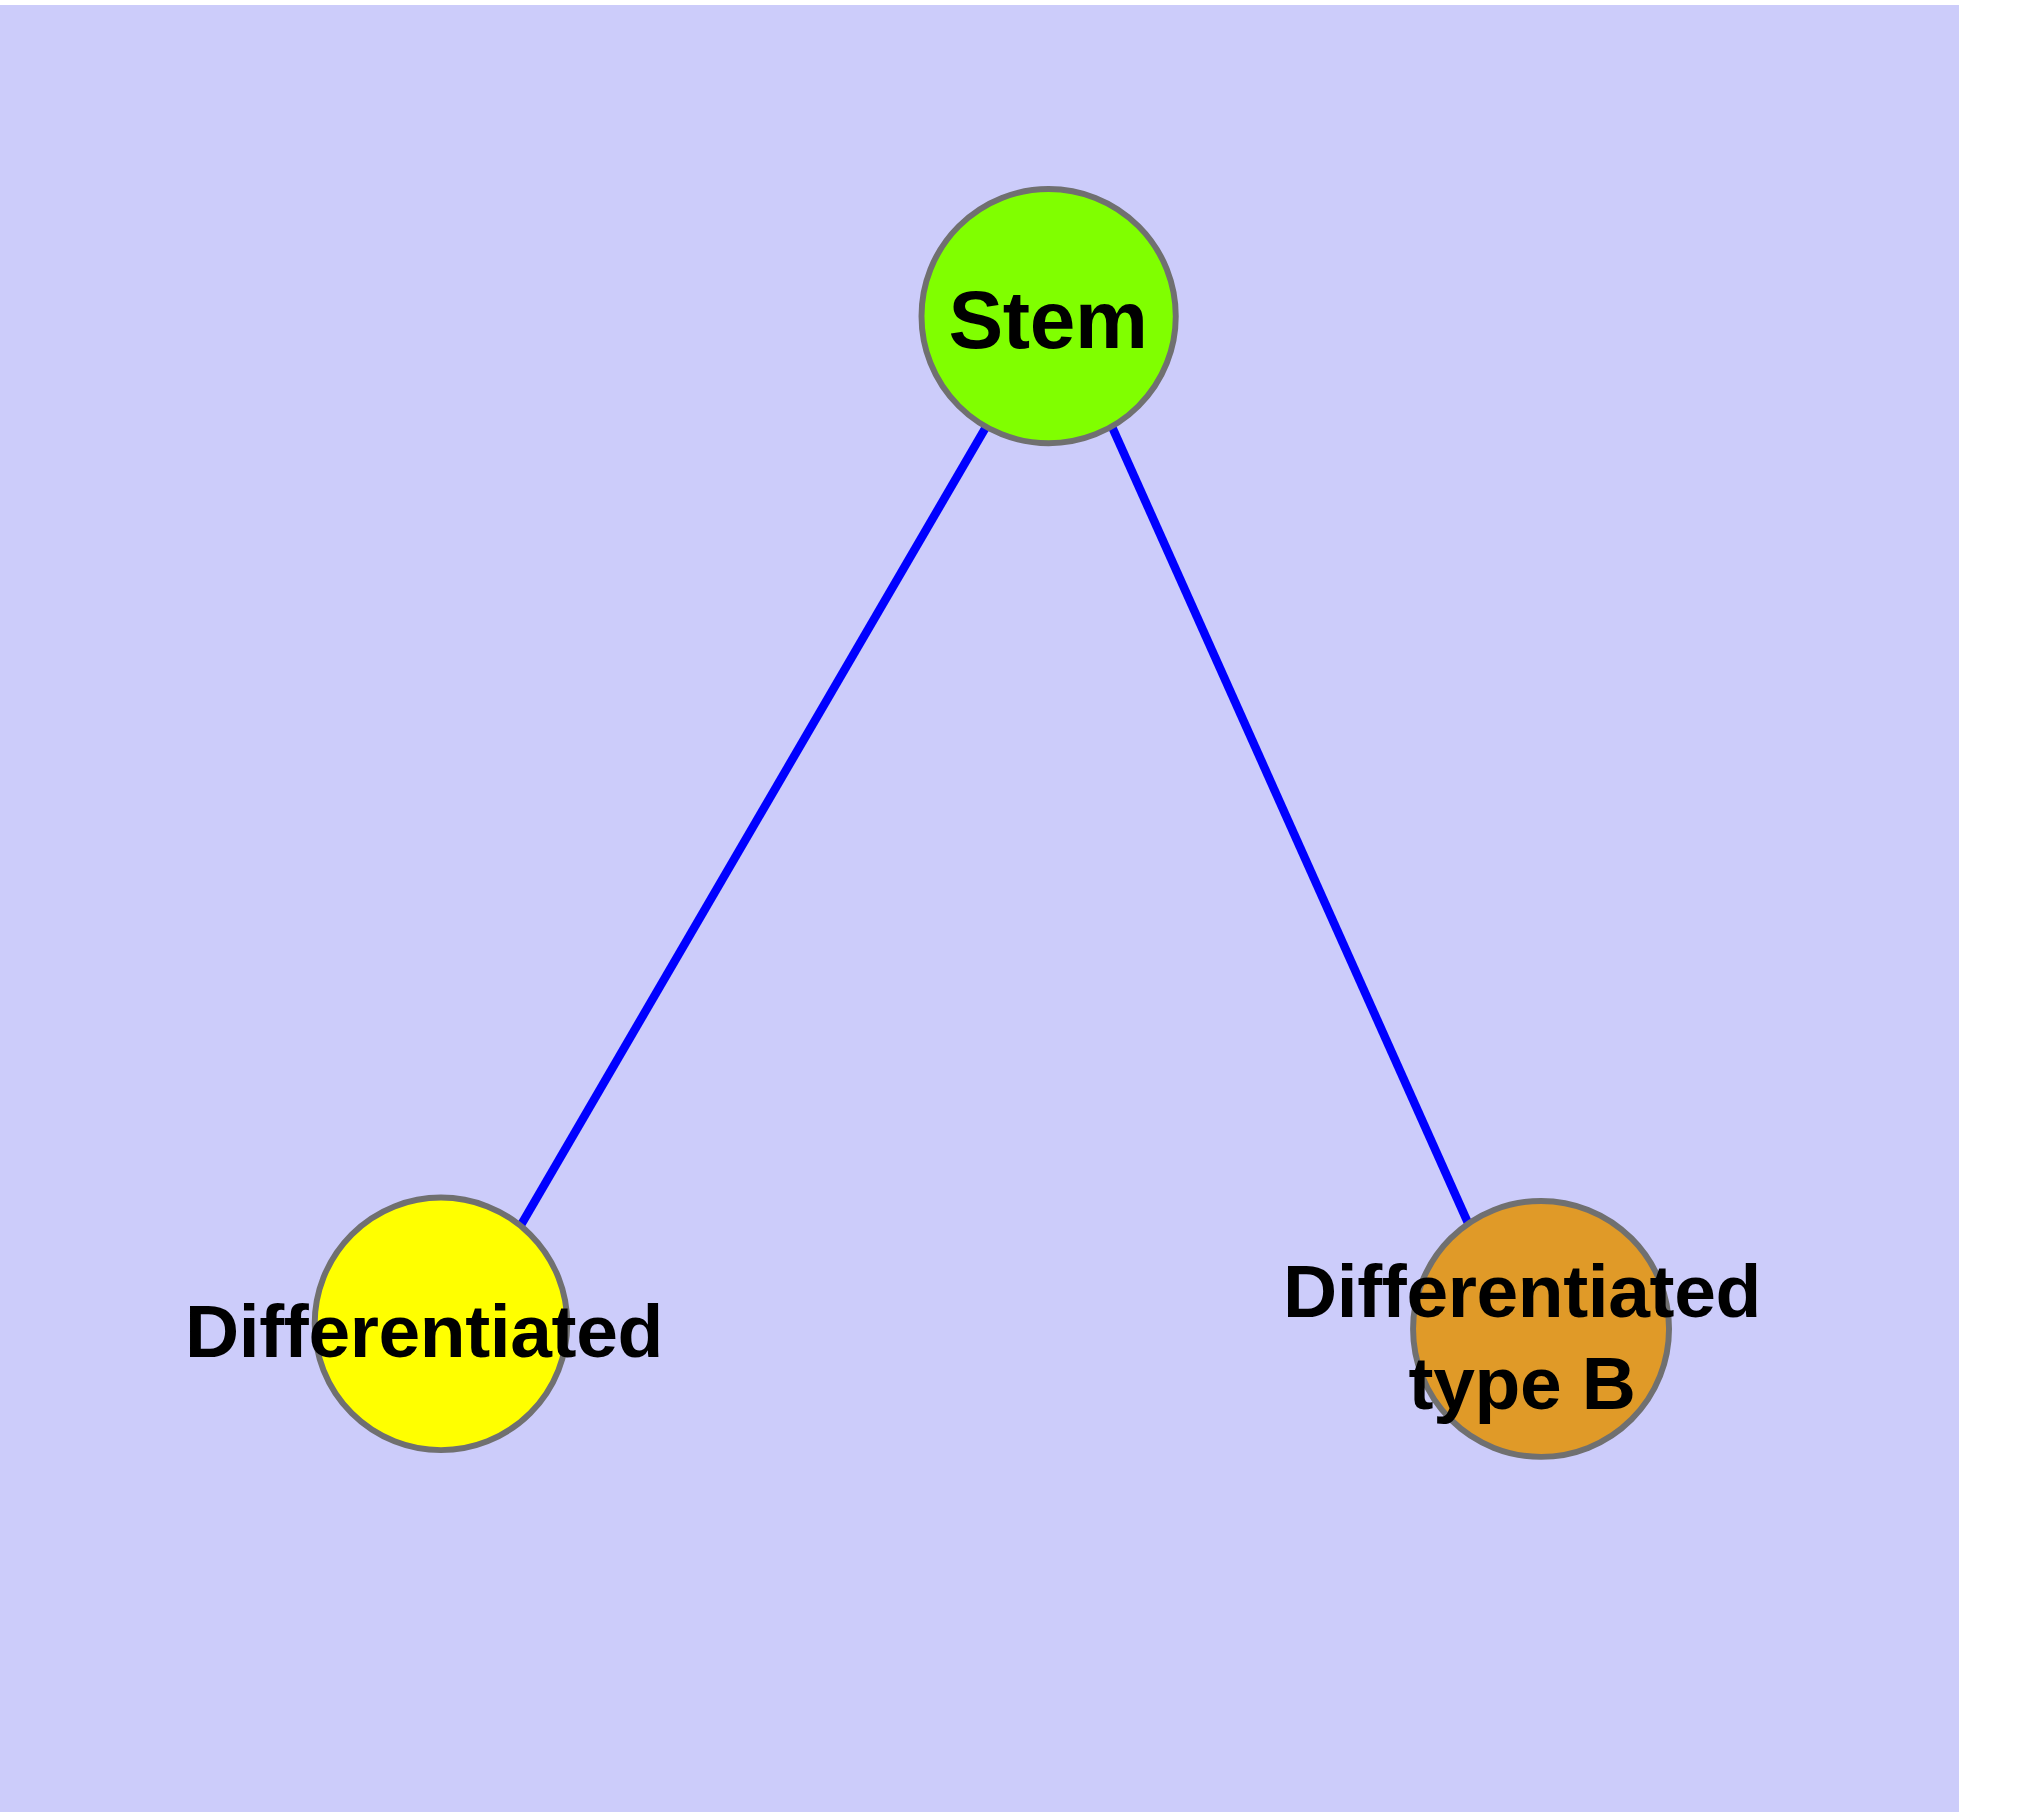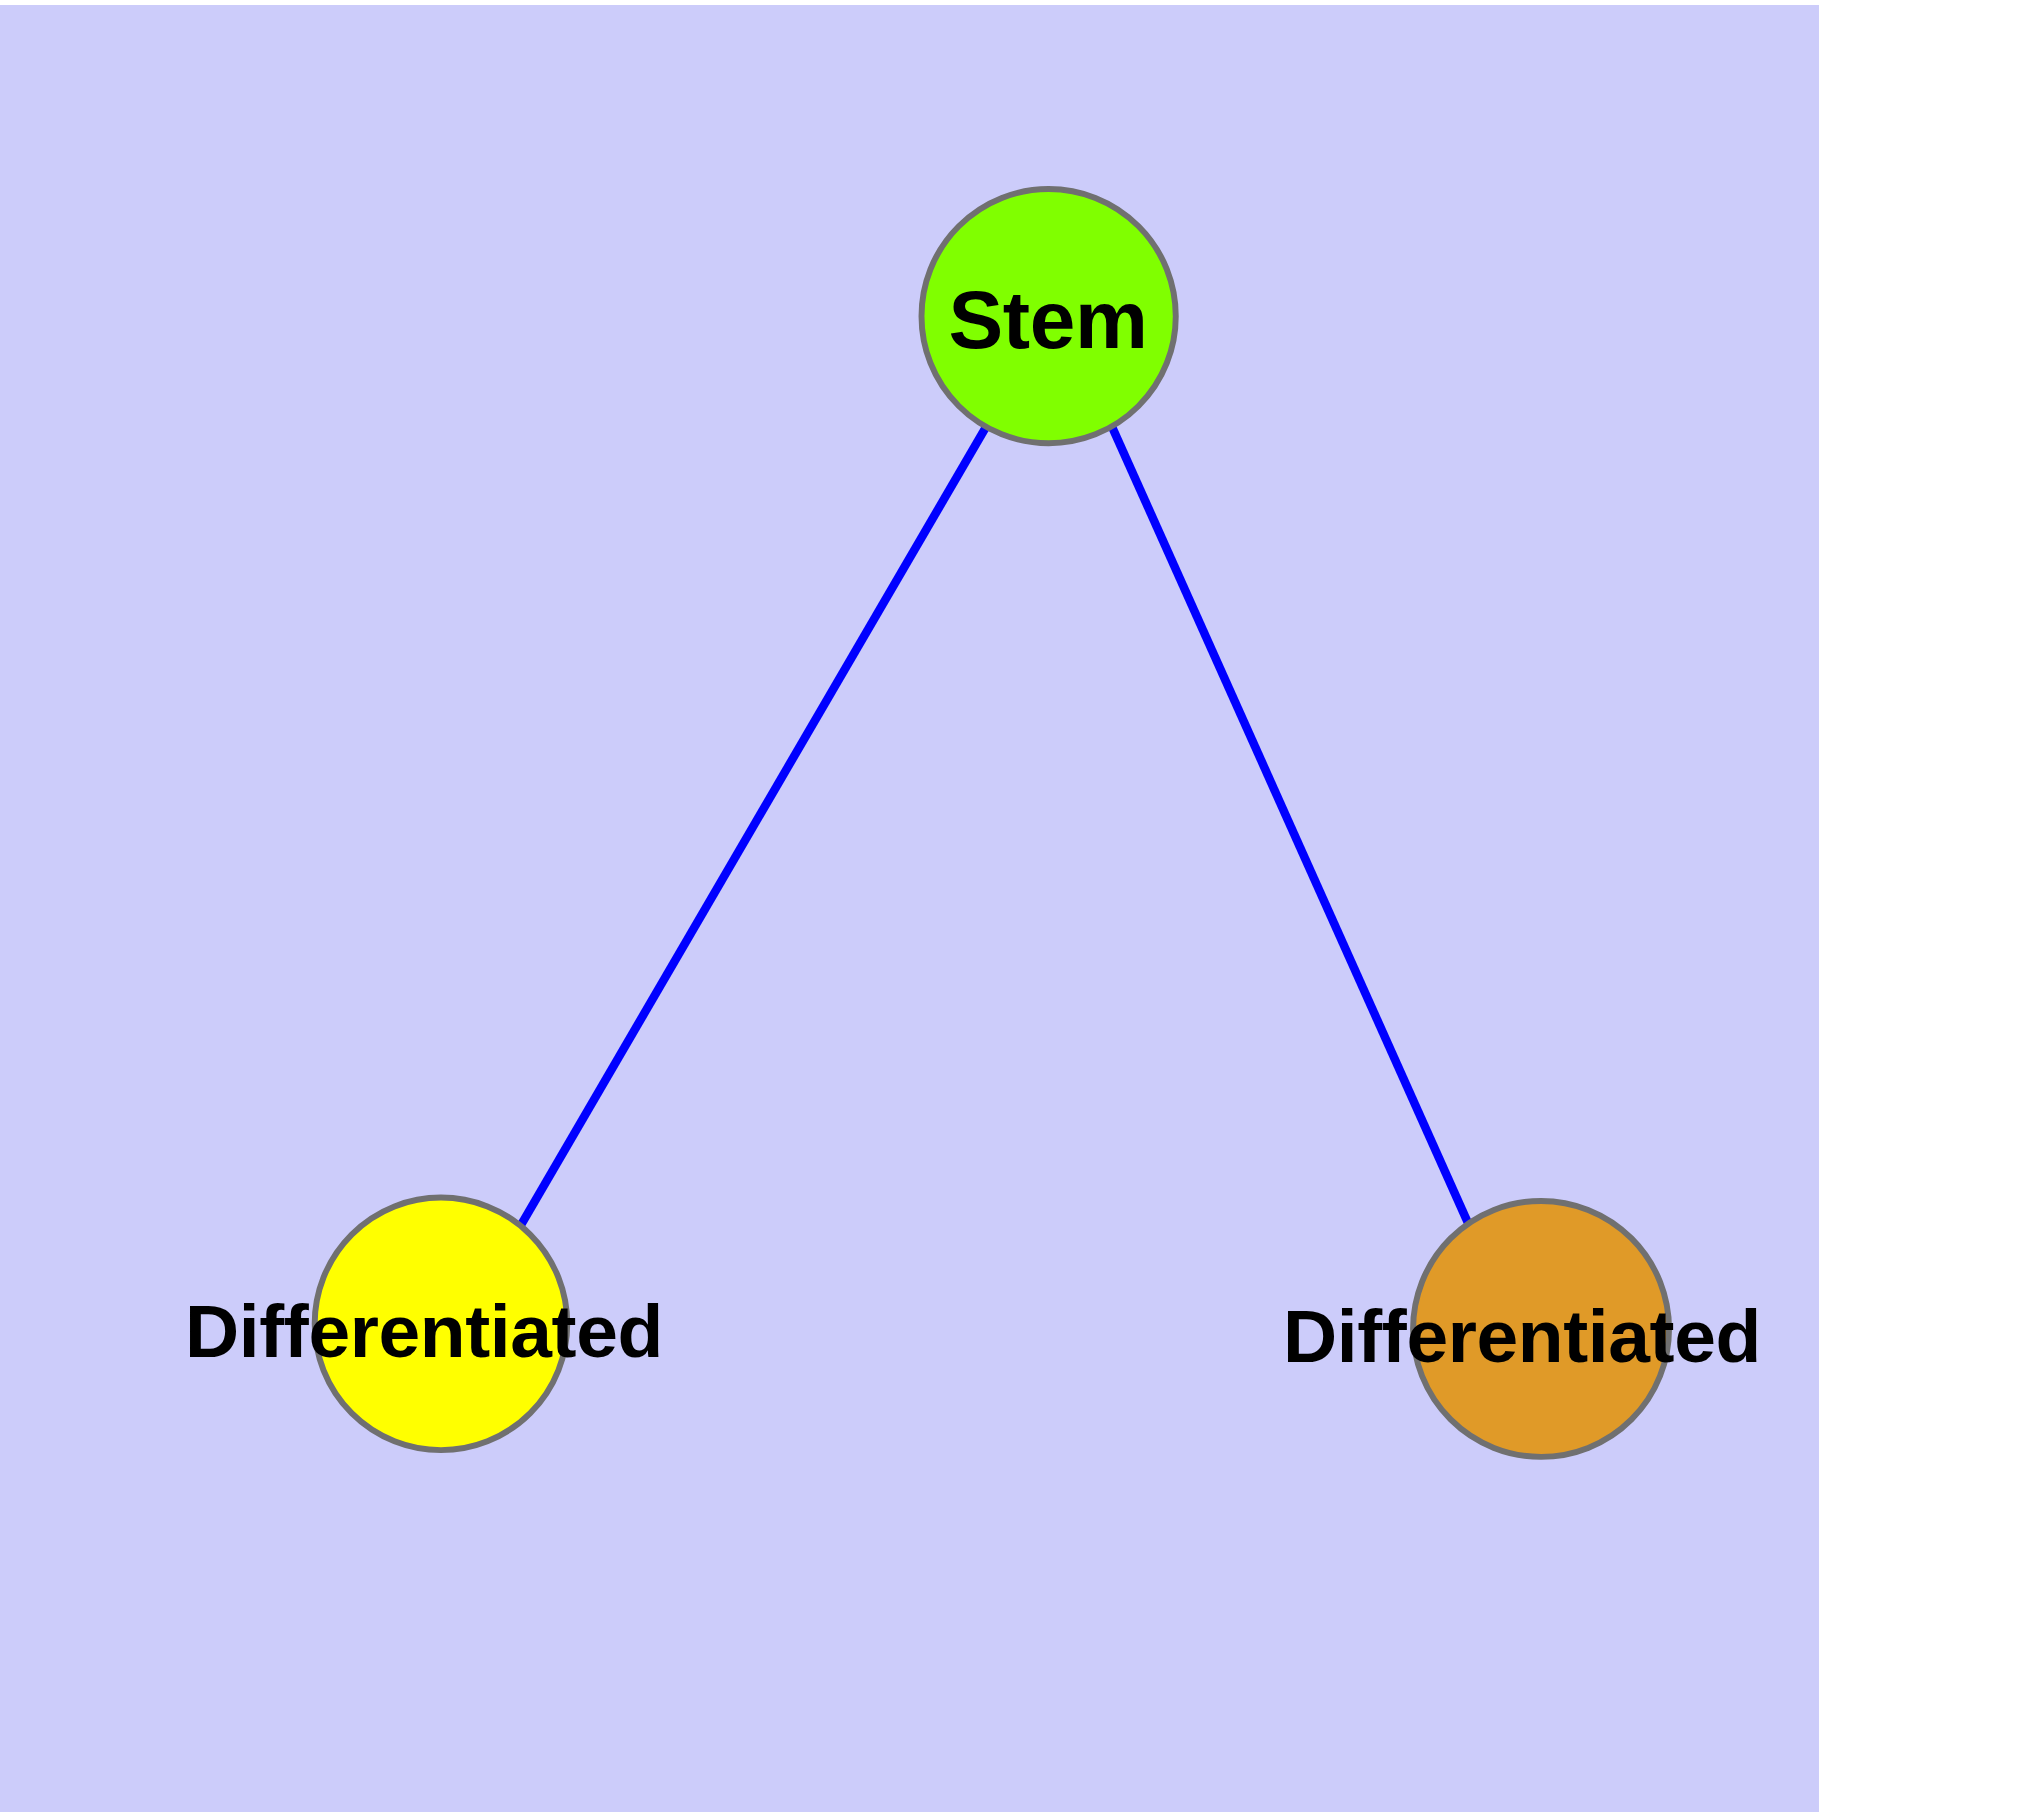--- a/index.html
+++ b/index.html
@@ -3,21 +3,21 @@
 <meta charset="utf-8">
 <title>Cell Differentiation Graph</title>
 <style>
   html, body {
     margin: 0;
     padding: 0;
     background: #ffffff;
   }
   #canvas {
     position: relative;
-    width: 1819px;
+    width: 1959px;
     height: 1812px;
     background: #ffffff;
     overflow: hidden;
     font-family: "Liberation Sans", "DejaVu Sans", sans-serif;
   }
   #plot-area {
     position: absolute;
     left: 0;
     top: 5.1px;
     width: 2021px;
@@ -65,15 +65,15 @@
       <circle id="node-0" cx="1237" cy="373" r="150" fill="#80ff00" stroke="#707070" stroke-width="7"></circle>
       <circle id="node-1" cx="520" cy="1562" r="149" fill="#ffff00" stroke="#707070" stroke-width="7"></circle>
       <circle id="node-2" cx="1818" cy="1568" r="151" fill="#e09a28" stroke="#707070" stroke-width="7"></circle>
     </g>
   </svg>
 
   <div class="node-label label-stem" id="label-0" style="left: 1048px; top: 320px; font-size: 82px; color: rgb(0, 0, 0);"><span>Stem</span></div>
 
   <div class="node-label label-diff" id="label-1" style="left: 424px; top: 1332px; font-size: 75px; color: rgb(0, 0, 0);"><span>Differentiated</span><br></div>
 
-  <div class="node-label label-diff" id="label-2" style="left: 1522px; top: 1337px; font-size: 75px; color: rgb(0, 0, 0);"><span>Differentiated</span><br></div>
+  <div class="node-label label-diff" id="label-2" style="left: 1522px; top: 1337px; font-size: 75px; color: rgb(0, 0, 0);"><span>Differentiated</span><br><span>type B</span></div>
 </div>
 
 
 </body></html>

